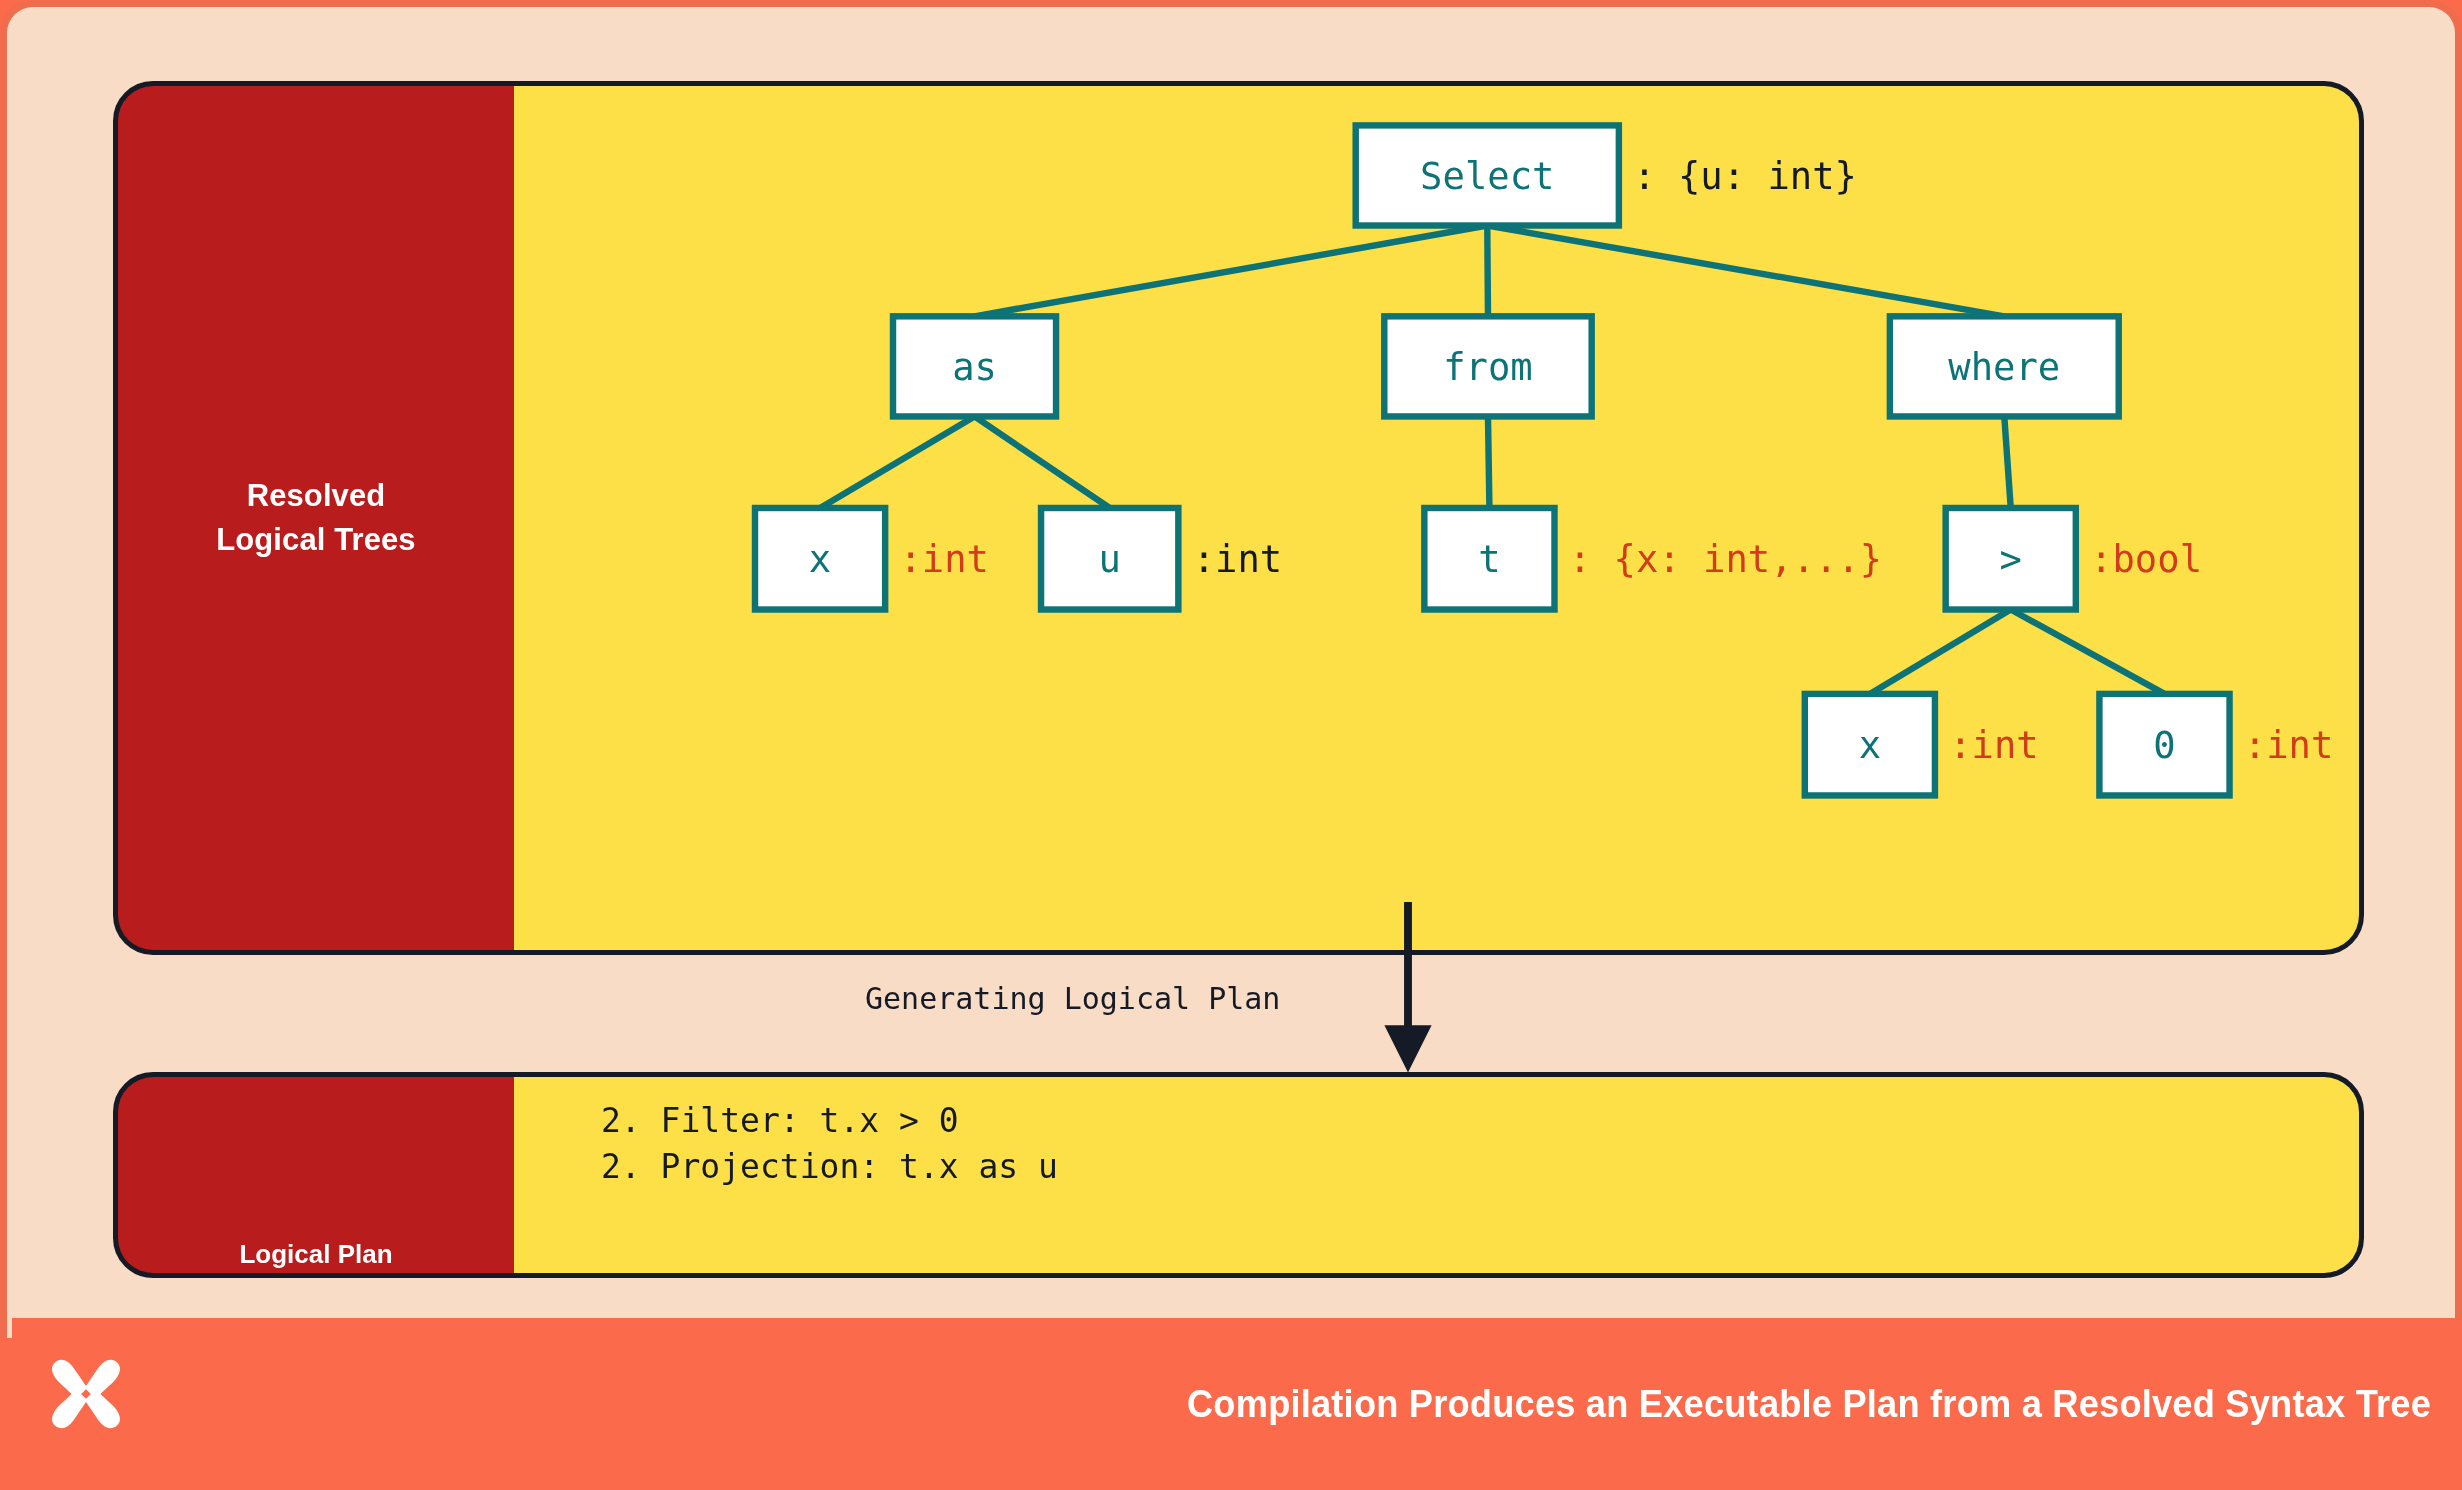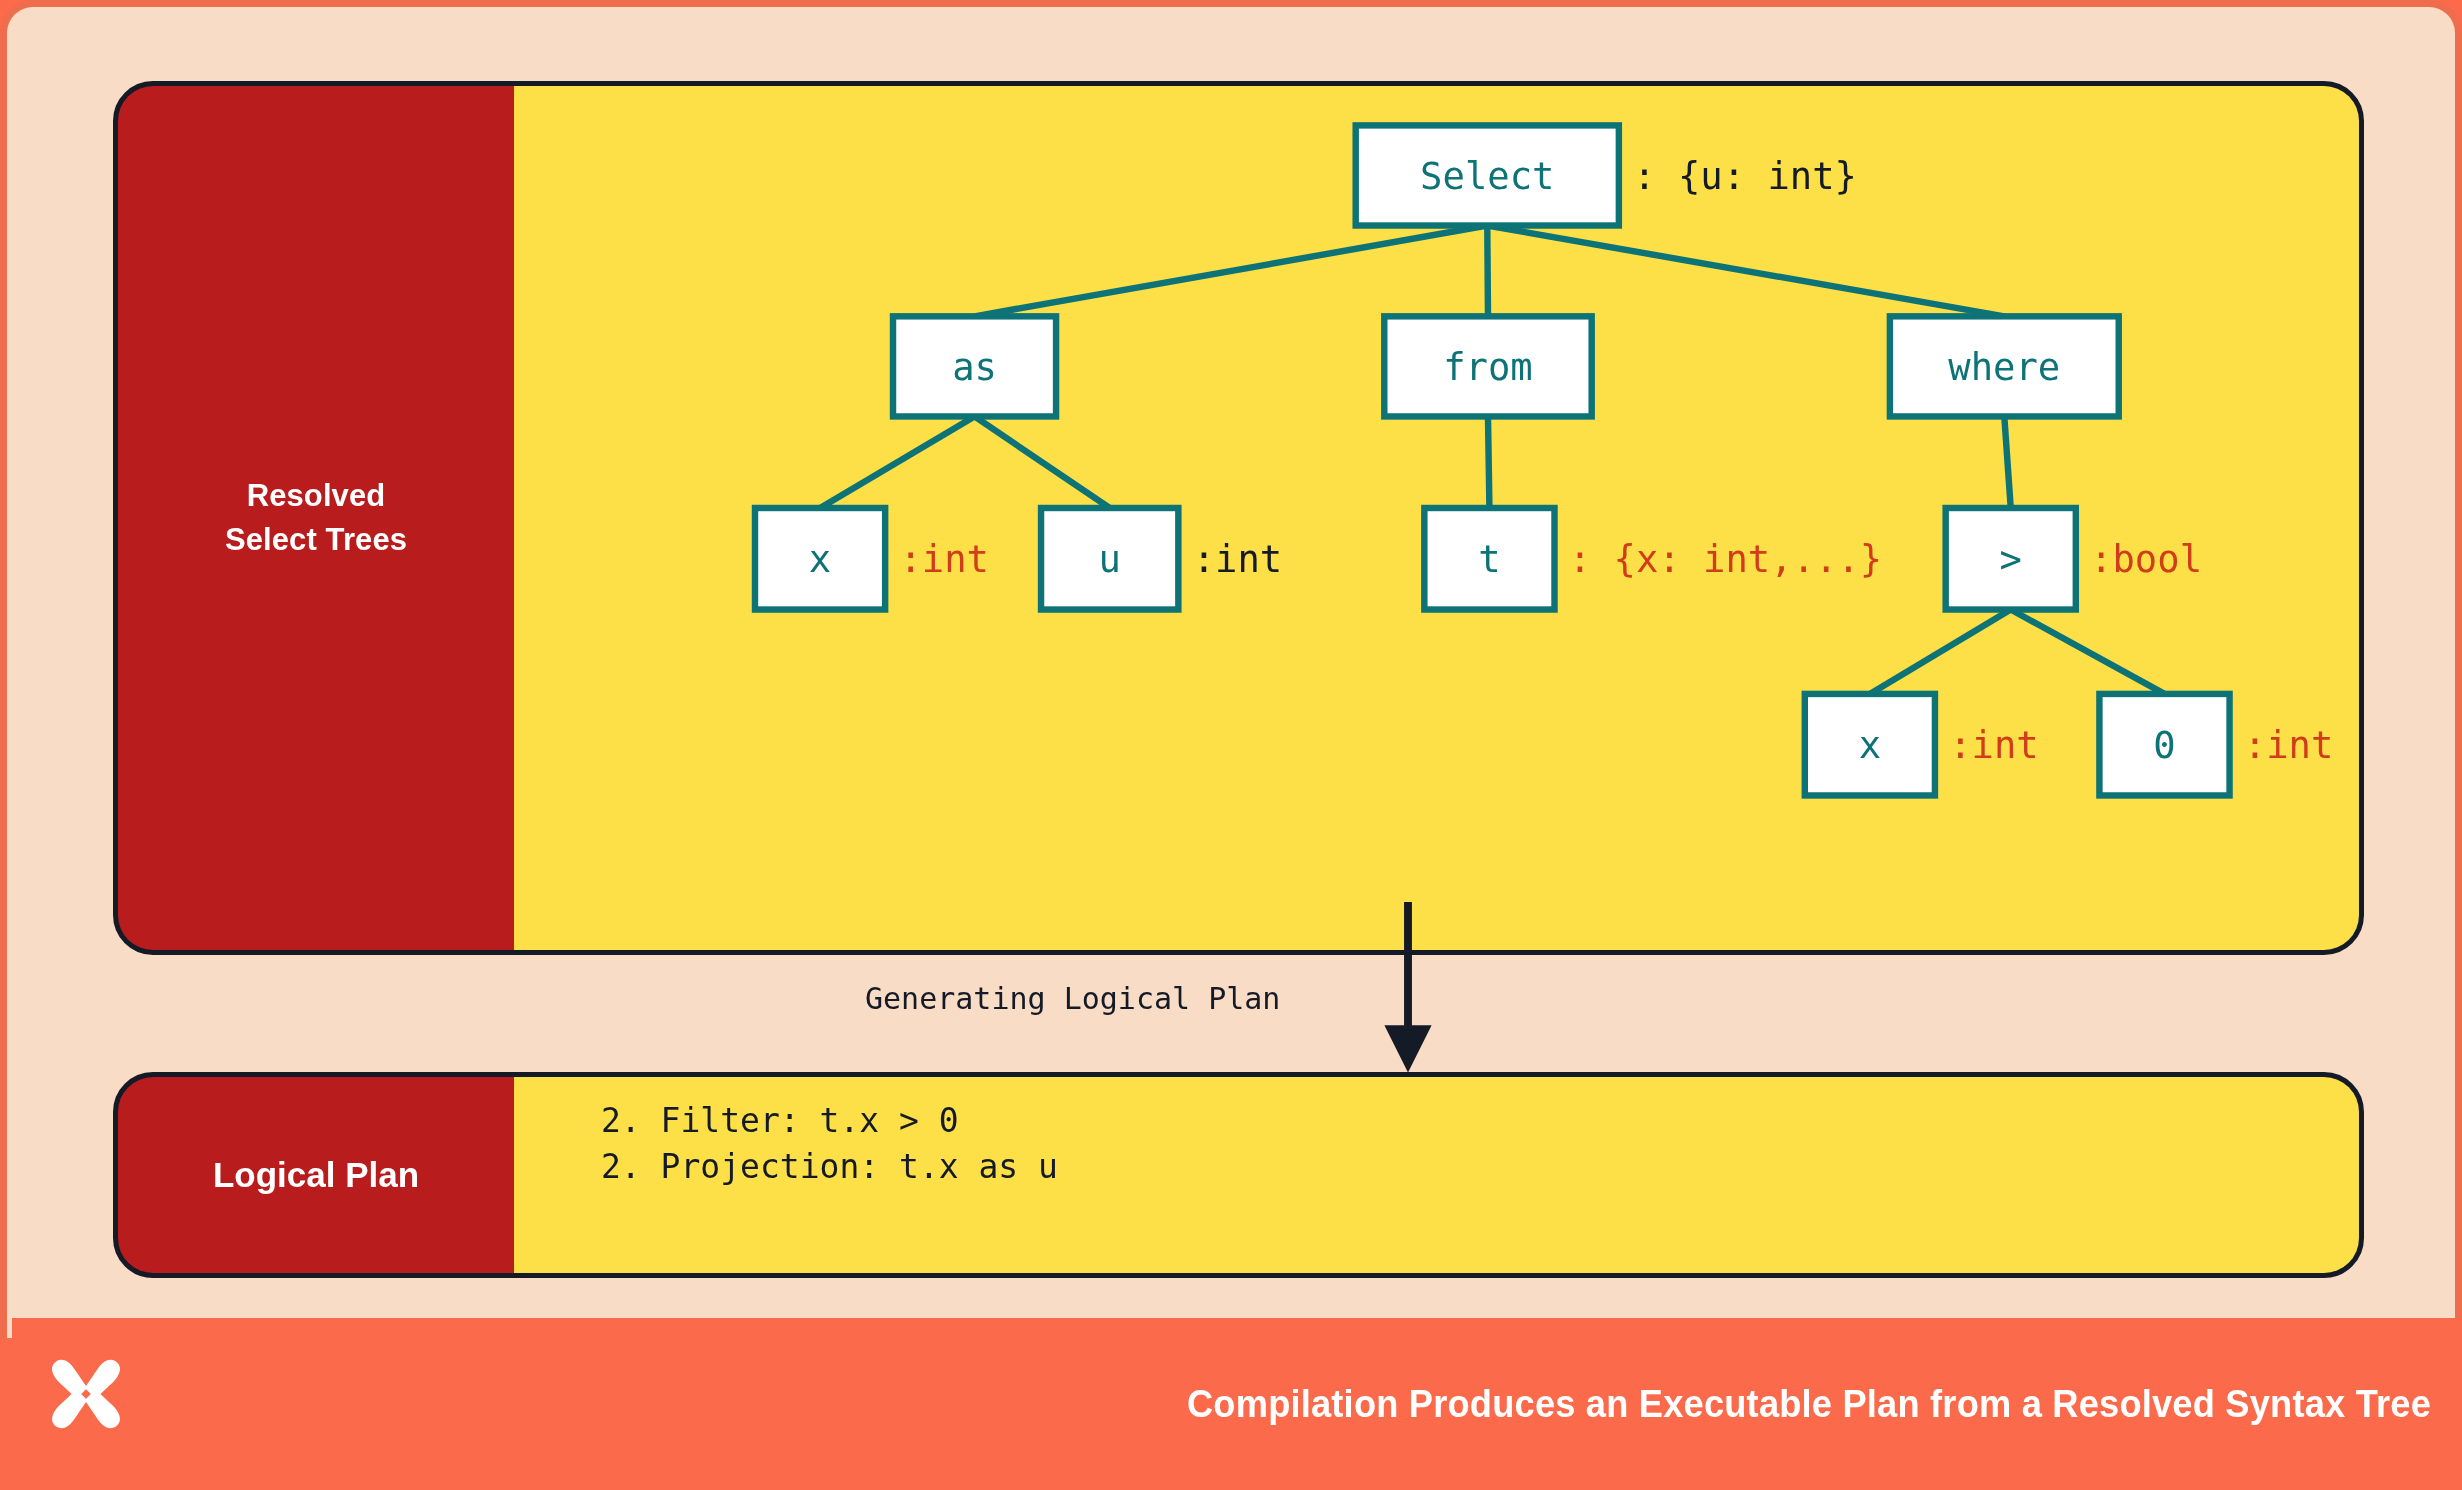--- a/index.html
+++ b/index.html
@@ -72,21 +72,21 @@
     text-align: left;
     font-family: "DejaVu Sans Mono", monospace;
     font-size: 30px;
     color: #151a27;
     white-space: nowrap;
   }
   #flow-arrow { position: absolute; left: 500px; top: -56px; }
 
   
   #stage-plan { left: 106px; top: 1065px; width: 2251px; height: 206px; }
-  #stage-plan .stage-rail { width: 396px; font-size: 35px; }
+  #stage-plan .stage-rail { width: 396px; font-size: 26px; align-items: flex-end; }
   #plan-list {
     padding: 21.4px 0 0 87px;
     font-family: "DejaVu Sans Mono", monospace;
     font-size: 33px;
     line-height: 1.38;
     color: #151a27;
     white-space: pre;
   }
   .plan-row { display: block; }
 
@@ -119,21 +119,21 @@
 <body>
 
 <div id="root">
 
   <div id="panel">
 
     <div class="stage" id="stage-syntax">
       <div class="stage-rail">
         <div>
           <div>Resolved</div>
-          <div>Select Trees</div>
+          <div>Logical Trees</div>
         </div>
       </div>
       <div class="stage-body">
         <svg id="tree" viewBox="0 0 2580 1208" preserveAspectRatio="xMidYMid meet">
           <g id="tree-edges">
               <line x1="1361" y1="195" x2="644" y2="322" stroke="#0d7377" stroke-width="9"></line>
               <line x1="1361" y1="195" x2="1362" y2="322" stroke="#0d7377" stroke-width="9"></line>
               <line x1="1361" y1="195" x2="2084" y2="322" stroke="#0d7377" stroke-width="9"></line>
               <line x1="644" y1="462" x2="428" y2="590" stroke="#0d7377" stroke-width="9"></line>
               <line x1="644" y1="462" x2="833" y2="590" stroke="#0d7377" stroke-width="9"></line>

